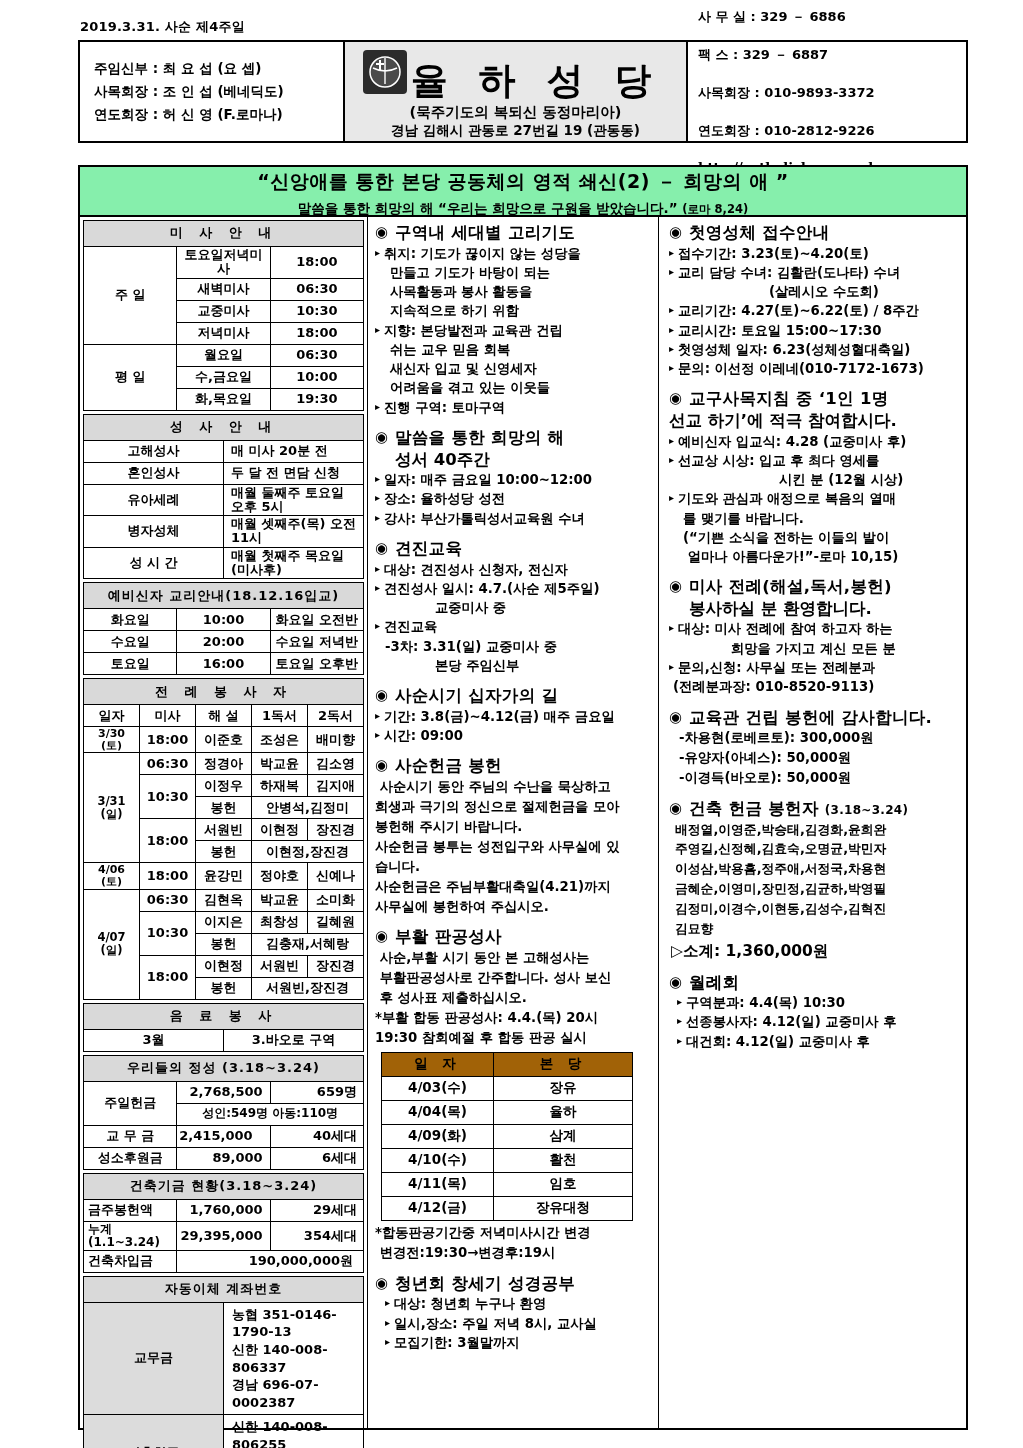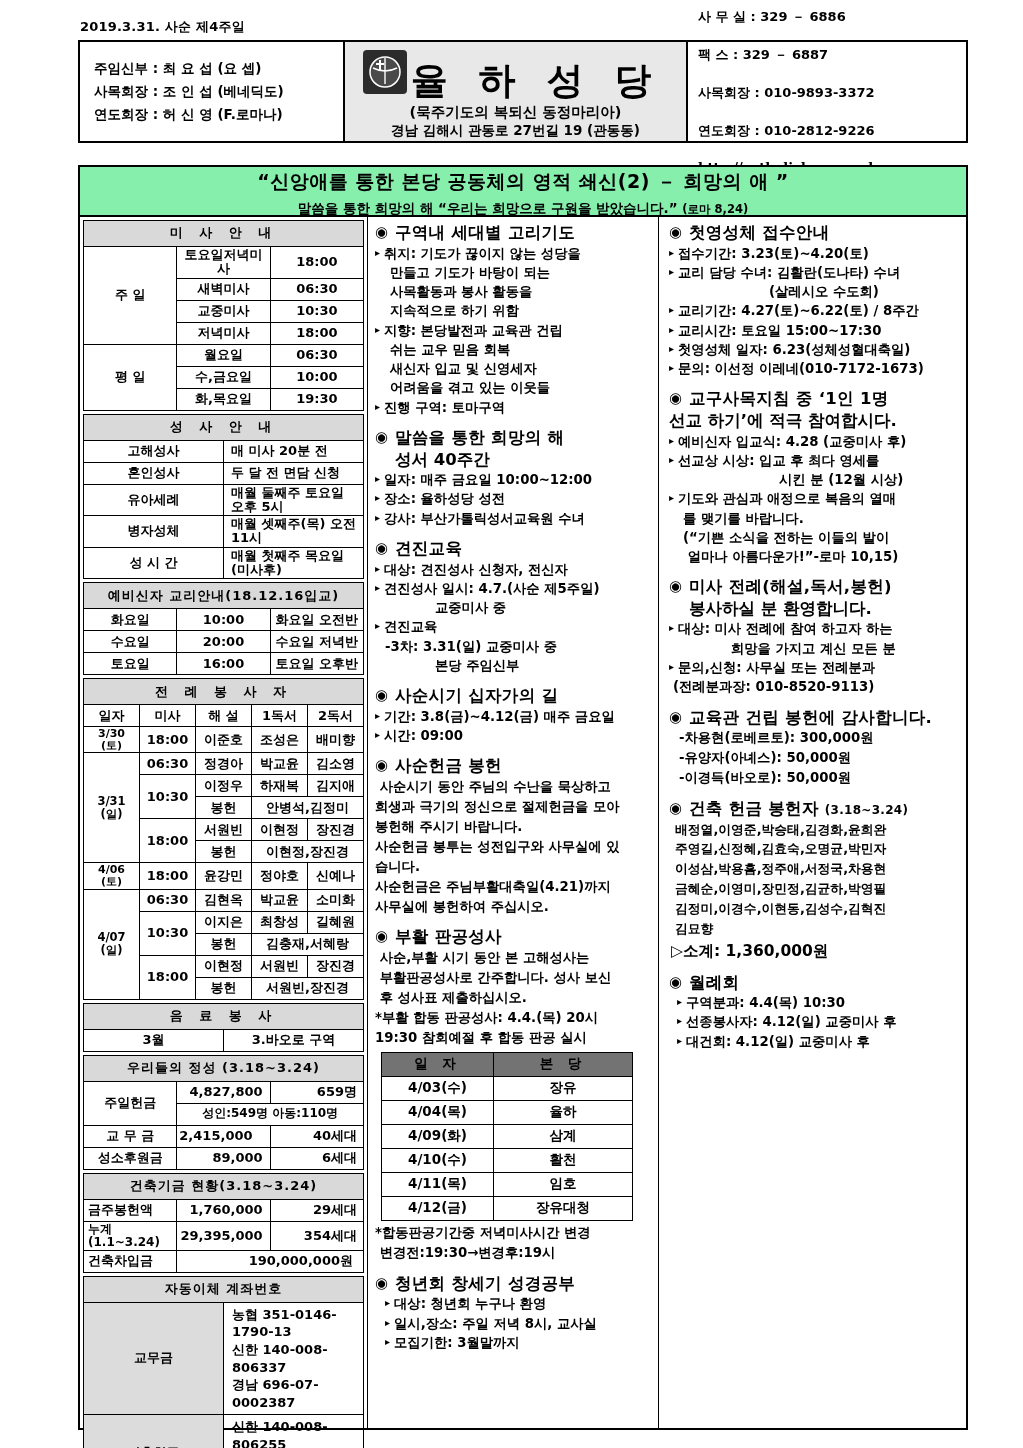--- a/index.html
+++ b/index.html
@@ -112,21 +112,21 @@
   .line.hang { display: block; padding-left: 60px; }
   .body-txt { font-size: 13.3px; font-weight: 600; line-height: 1.5; white-space: pre-wrap; }
   .bold-in { font-weight: 700; }
 
   
   table.mini { width: 252px; border-collapse: collapse; table-layout: fixed; margin: 4px 0 2px 6px; }
   table.mini td, table.mini th {
     border: 1px solid #000; text-align: center; font-size: 13.5px;
     font-weight: 700; height: 24px; padding: 0;
   }
-  table.mini th { background: #737373; letter-spacing: 5px; }
+  table.mini th { background: #a16207; letter-spacing: 5px; }
 
   .names { font-size: 12.8px; font-weight: 600; line-height: 1.55; padding-left: 6px; }
   .subtotal { font-size: 15.5px; font-weight: 700; padding-left: 2px; margin-top: 2px; }
   .donline { font-size: 13.3px; font-weight: 600; line-height: 1.5; padding-left: 10px; }
 </style>
 </head>
 <body>
 
 <div class="page">
 
@@ -373,21 +373,21 @@
 
       <div class="spacer3"></div>
 
       <table class="t block">
         <tbody>
             <tr>
               <td class="secthead tight" colspan="3">우리들의 정성 (3.18~3.24)</td>
             </tr>
         <tr>
           <td rowspan="2" style="width:92px">주일헌금</td>
-          <td style="text-align:right;padding-right:7px">4,827,800</td>
+          <td style="text-align:right;padding-right:7px">2,768,500</td>
           <td style="width:72px;text-align:right;padding-right:6px">659명</td>
         </tr>
         <tr>
           <td colspan="2" style="font-size:12px">성인:549명  아동:110명</td>
         </tr>
         <tr>
           <td>교 무 금</td>
           <td style="text-align:left;padding-right:7px">2,415,000</td>
           <td style="text-align:right;padding-right:6px">40세대</td>
         </tr>

